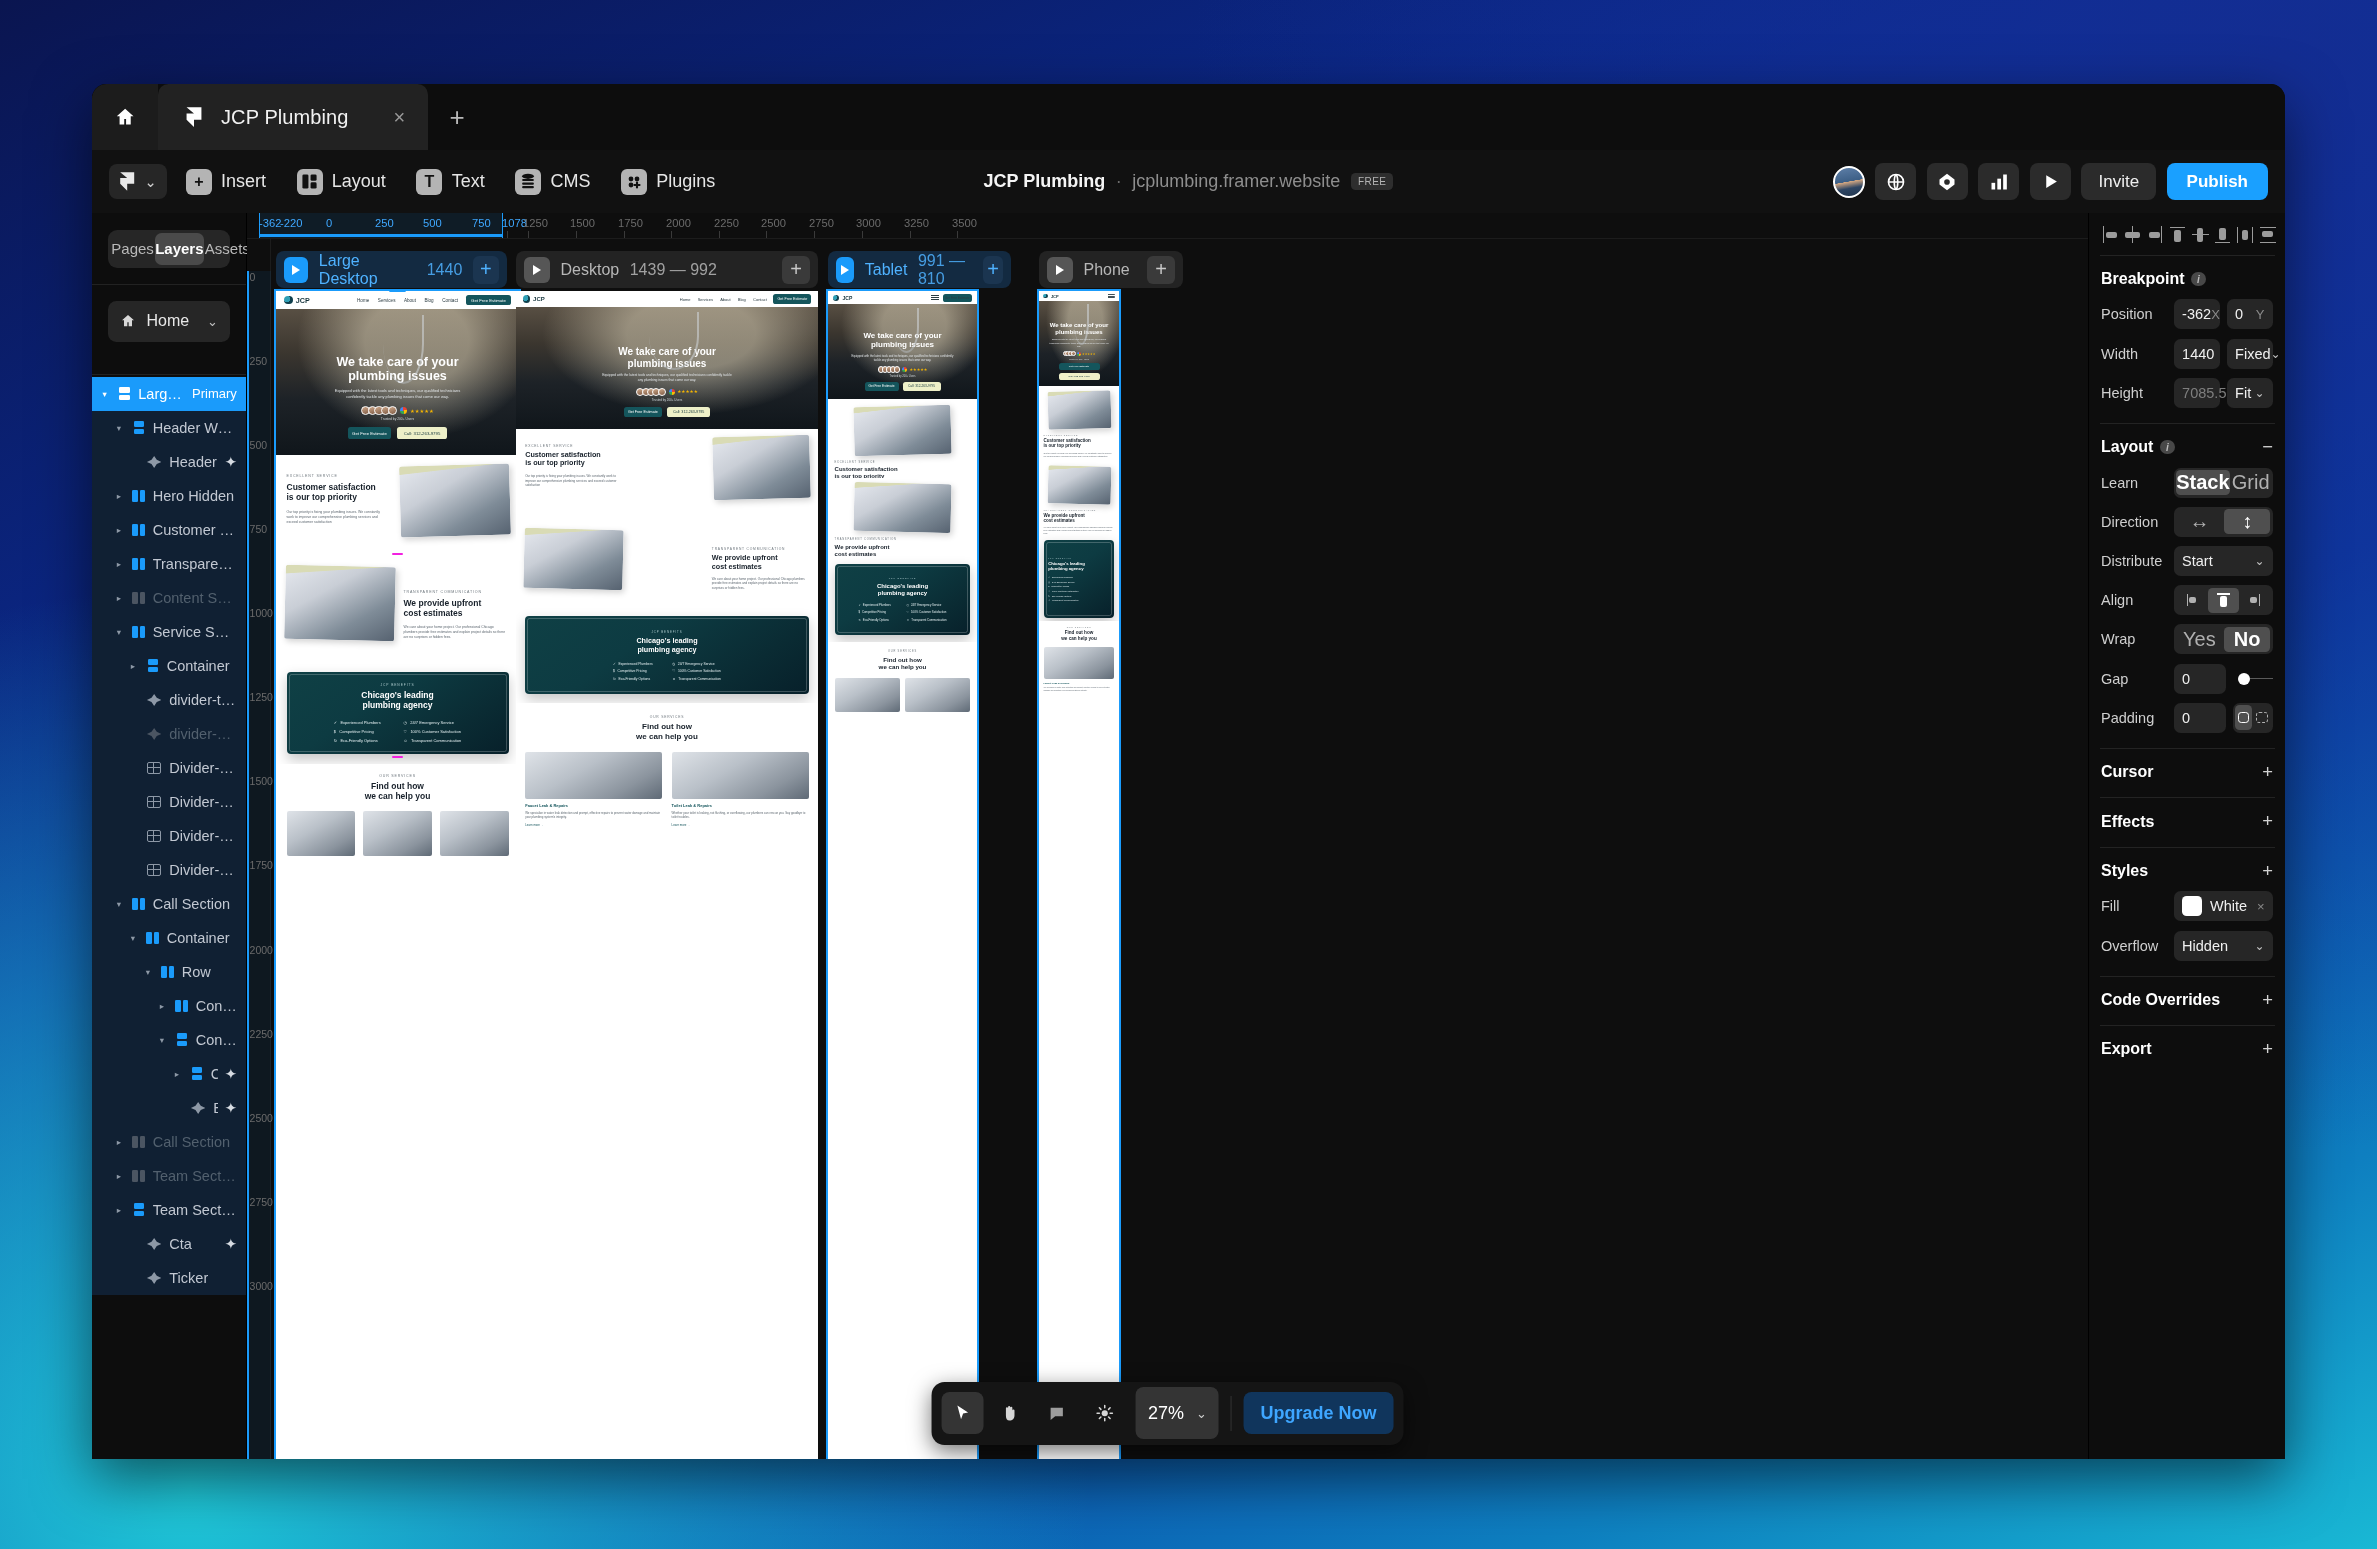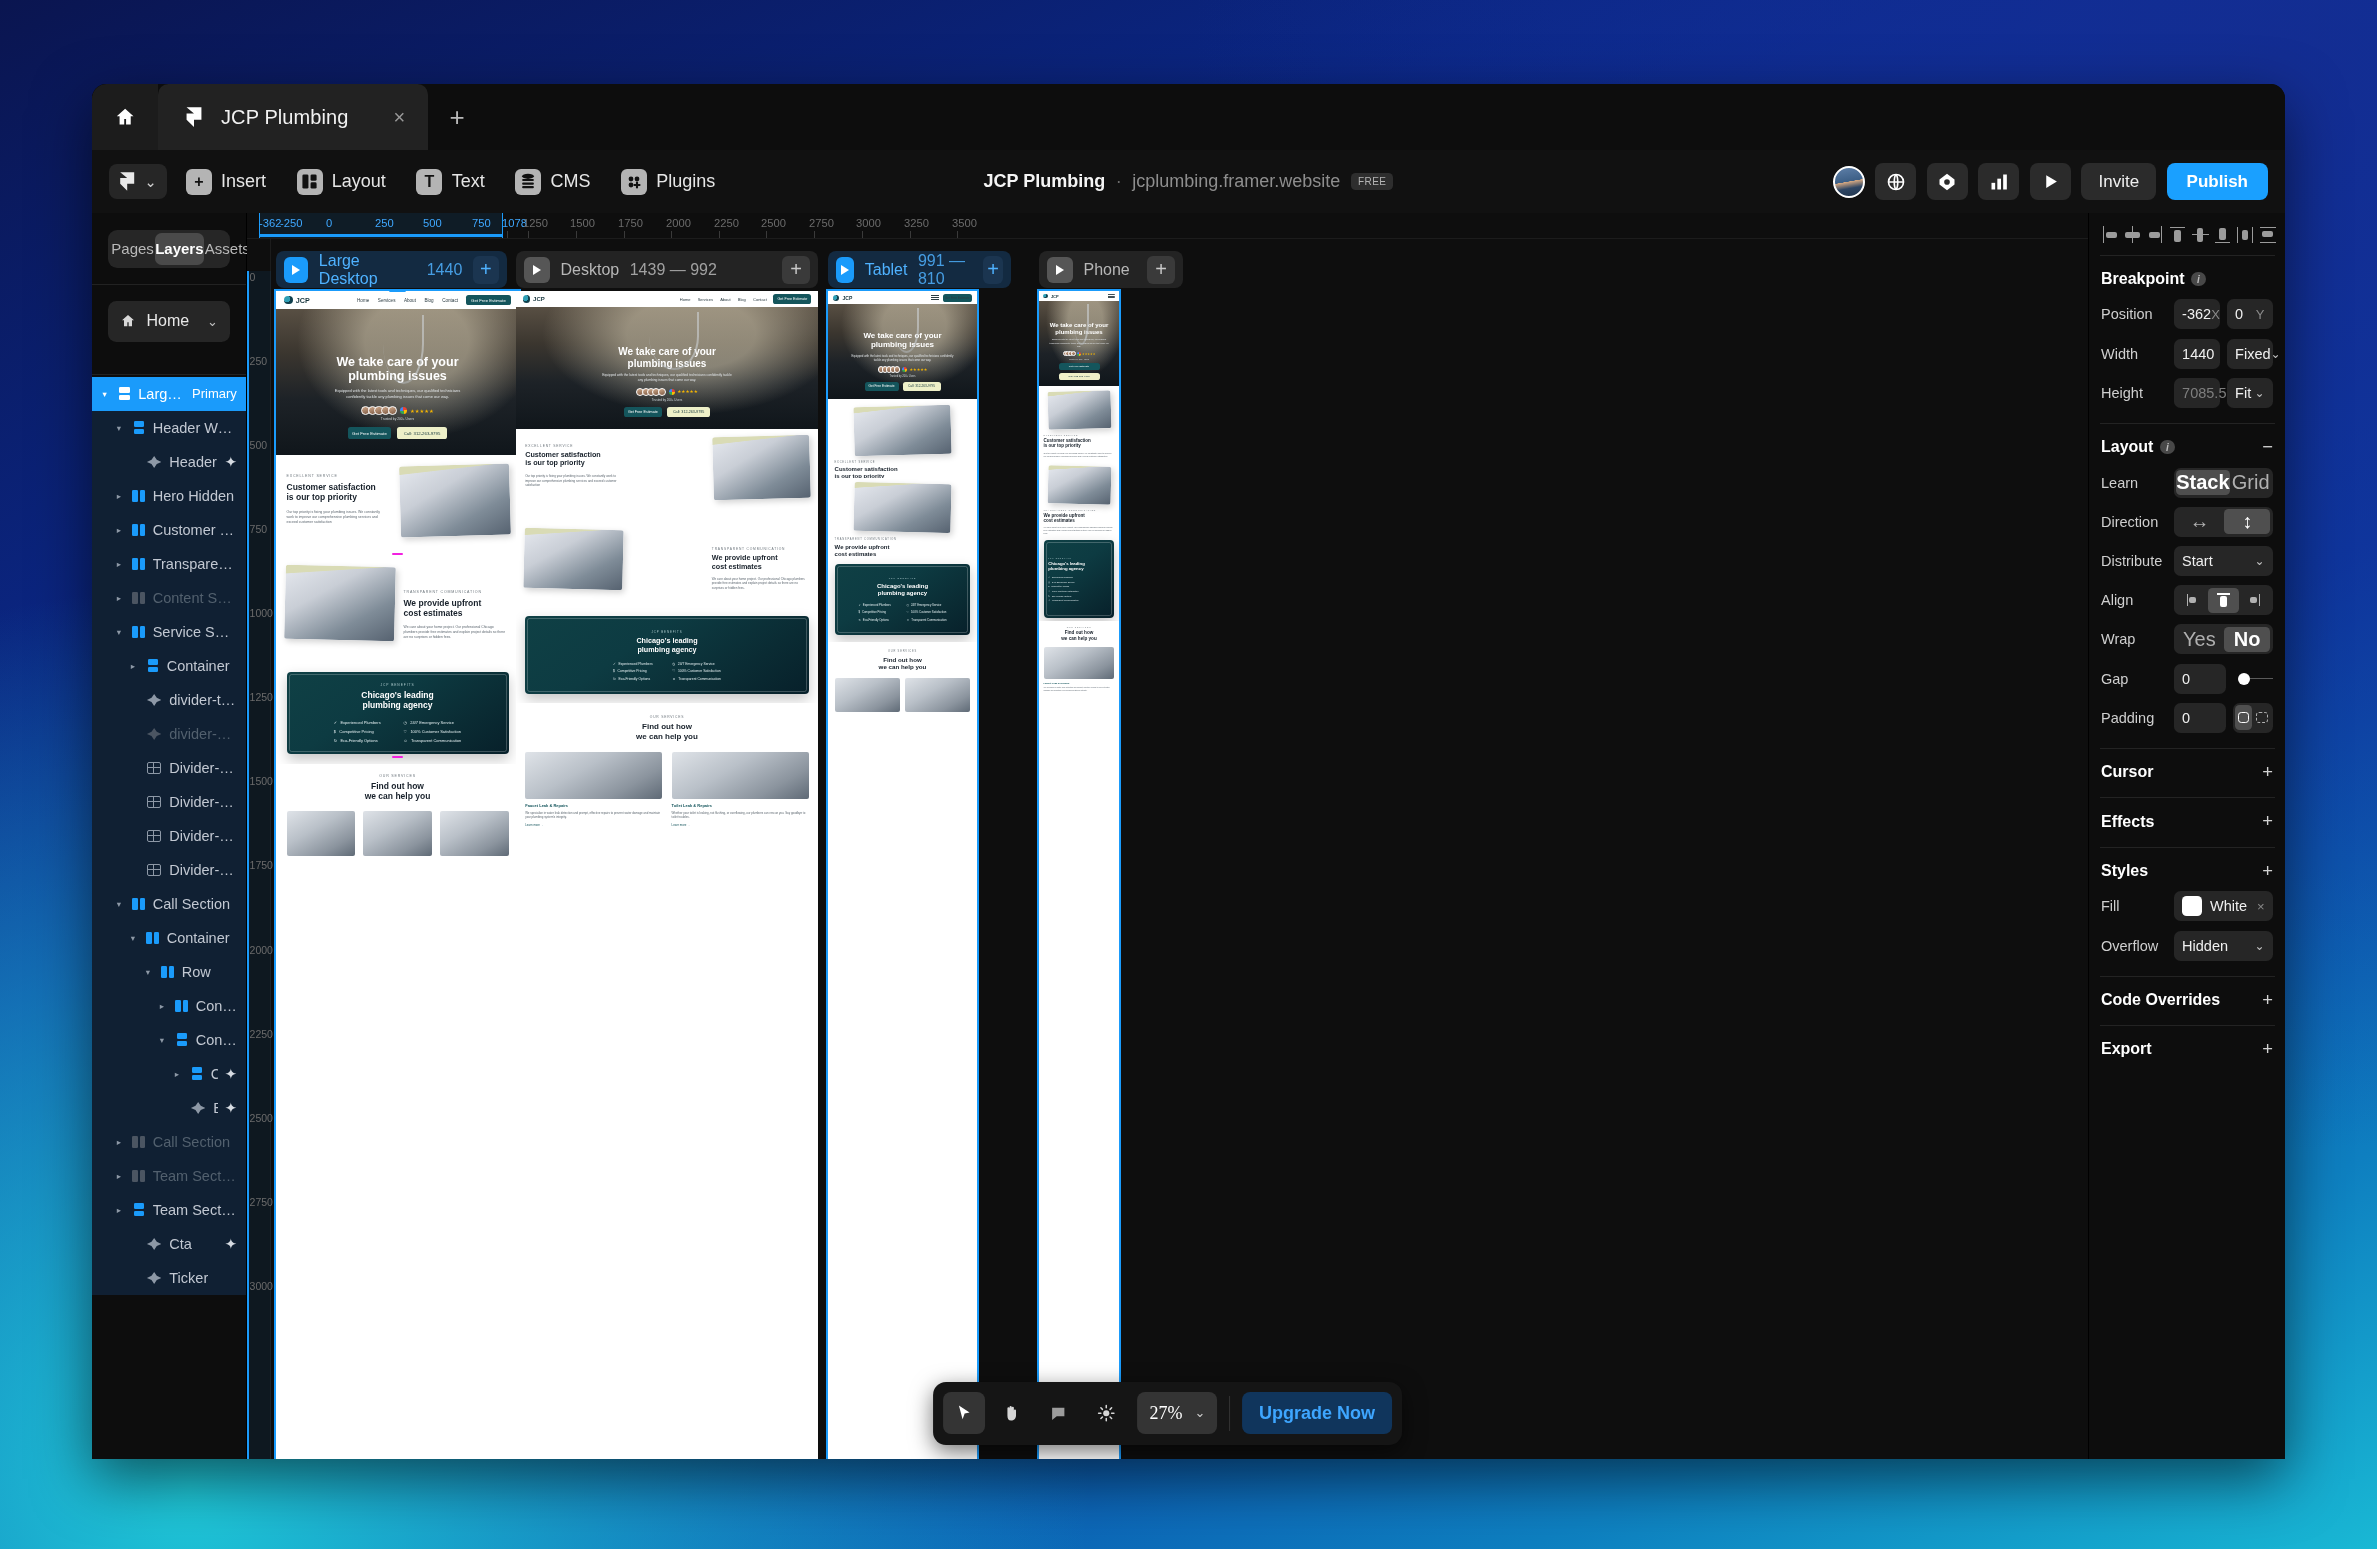--- a/index.html
+++ b/index.html
@@ -346,24 +346,24 @@
     box-shadow: 0 6.6px 22.3px rgba(0,0,0,.55);
     z-index: 40;
   }
   .bb-tool {
     width: 42px; height: 42px; border-radius: 8px;
     display: flex; align-items: center; justify-content: center;
     color: #d6d6d6; font-size: 20px;
   }
   .bb-tool.active { background: #343434; color: #ffffff; }
   .zoom-pill {
-    height: 42px; border-radius: 8px; background: #343434;
+    height: 52px; border-radius: 8px; background: #343434;
     display: flex; align-items: center; gap: 12px;
     padding: 0 12px; margin-left: 5.3px;
-    color: #ffffff; font-size: 18px; font-family: Liberation Serif, serif;
+    color: #ffffff; font-size: 18px;
   }
   .bb-sep { width:0.7px; height:35px; background:#333; margin:0 6.6px; }
   .upgrade {
     height: 42px; border-radius: 8px;
     background: #10355c; color: #3ea6ff; font-size: 18px; font-weight: 700;
     display: flex; align-items: center; padding: 0 17px;
   }
 
   
   #right-panel {
@@ -685,21 +685,21 @@
             <span class="lyr-name">Ticker</span>
           </div>
         </div>
     </div>
 
     <div id="canvas-area">
       <div id="ruler">
         <div id="ruler-sel"></div>
         <div id="ruler-sel-bar"></div>
       <span class="rtick hl" style="left: 12px;">-362</span>
-          <span class="rtick hl" style="left: 33px;">-250</span>
+          <span class="rtick hl" style="left: 33px;">-220</span>
           <span class="rtick hl" style="left: 79px;">0</span>
           <span class="rtick hl" style="left: 128px;">250</span>
           <span class="rtick hl" style="left: 176px;">500</span>
           <span class="rtick hl" style="left: 225px;">750</span>
           <span class="rtick hl" style="left: 255px;">1078</span>
           <span class="rmark" style="left: 260px;"></span>
           <span class="rtick" style="left: 276px;">1250</span>
           <span class="rmark" style="left: 281px;"></span>
           <span class="rtick" style="left: 323px;">1500</span>
           <span class="rmark" style="left: 329px;"></span>

